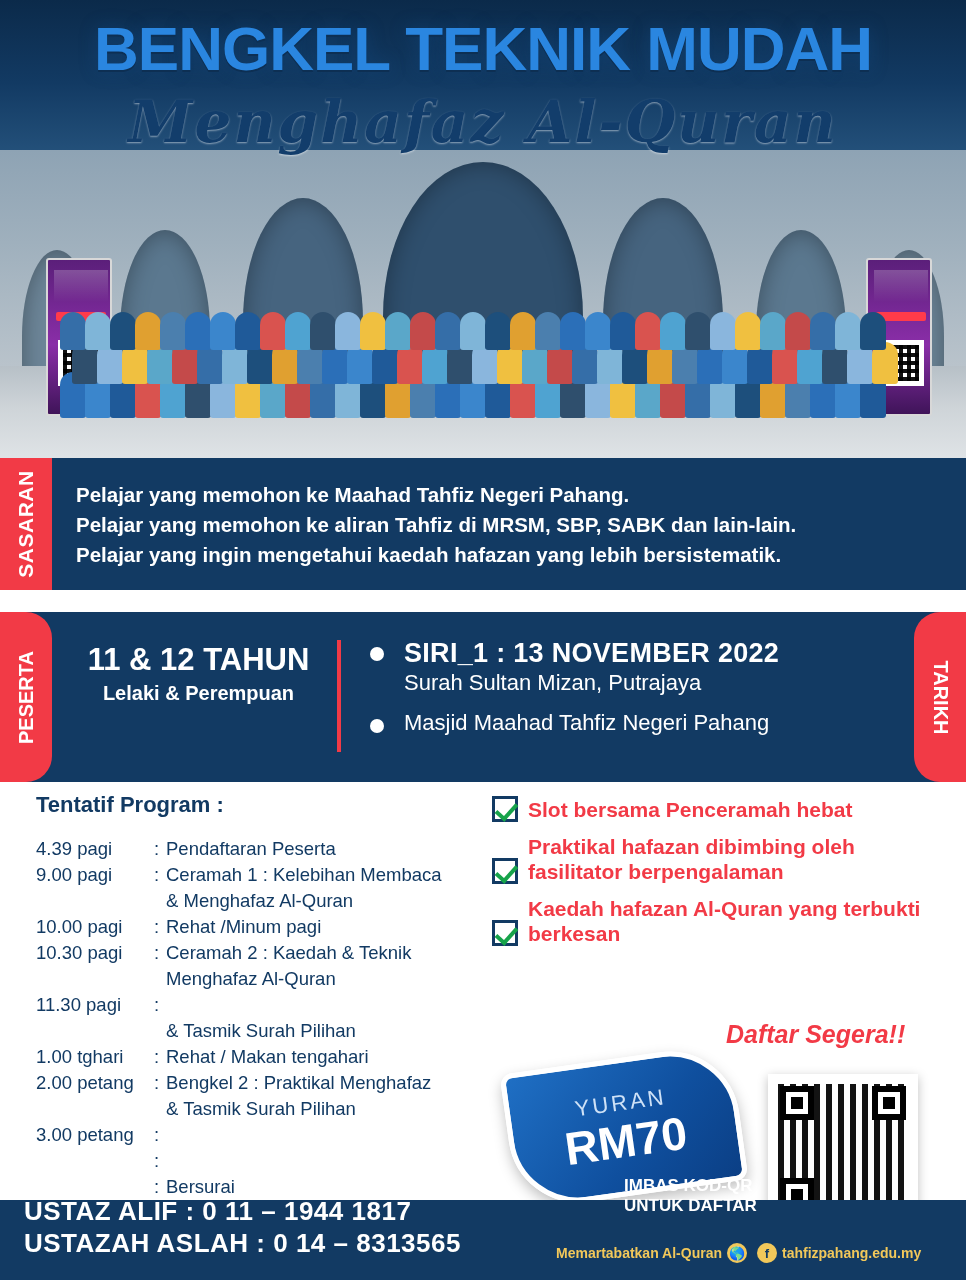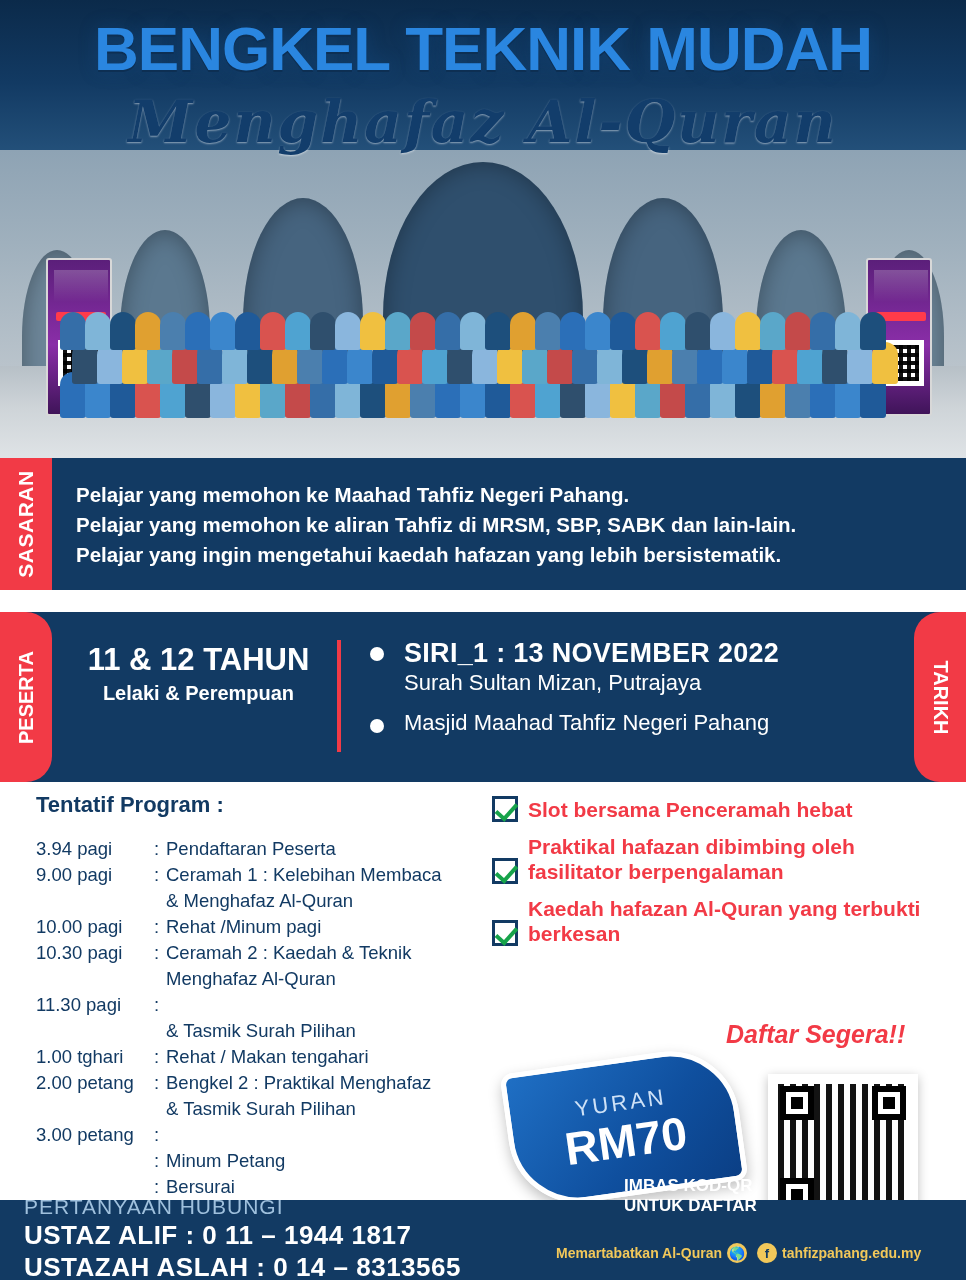--- a/index.html
+++ b/index.html
@@ -356,21 +356,21 @@
     </div>
     <div class="tab2-right">
       <span>TARIKH</span>
     </div>
   </div>
 
   <div class="main">
     <div class="prog-title">Tentatif Program :</div>
     <div class="prog" id="prog">
         <div class="prow">
-          <div class="time">3.94 pagi</div>
+          <div class="time">4.39 pagi</div>
           <div class="colon">:</div>
           <div class="desc">Pendaftaran Peserta</div>
         </div>
         <div class="prow">
           <div class="time">9.00 pagi</div>
           <div class="colon">:</div>
           <div class="desc">Ceramah 1 : Kelebihan Membaca</div>
         </div>
         <div class="prow">
           <div class="time"></div>
@@ -416,21 +416,20 @@
           <div class="colon"></div>
           <div class="desc">&amp; Tasmik Surah Pilihan</div>
         </div>
         <div class="prow">
           <div class="time">3.00 petang</div>
           <div class="colon">:</div>
         </div>
         <div class="prow">
           <div class="time"></div>
           <div class="colon">:</div>
-          <div class="desc">Minum Petang</div>
         </div>
         <div class="prow">
           <div class="time"></div>
           <div class="colon">:</div>
           <div class="desc">Bersurai</div>
         </div>
       </div>
 
     <div class="checks" id="checks">
         <div class="chk">
@@ -464,21 +463,20 @@
           </div>
           <div class="fp c">
             <i></i>
           </div>
       </div>
     </div>
   </div>
 
   <div class="footer"></div>
   <div class="contact">
-    <div class="lbl">PERTANYAAN HUBUNGI</div>
     <div class="c1">USTAZ ALIF : 0 11 – 1944 1817</div>
     <div class="c2">USTAZAH ASLAH : 0 14 – 8313565</div>
   </div>
   <div class="imbas">
     <div>IMBAS KOD-QR</div>
     <div>UNTUK DAFTAR</div>
   </div>
   <div class="footbar">
     <span>Memartabatkan Al-Quran</span>
     <span class="gl">🌎</span>

